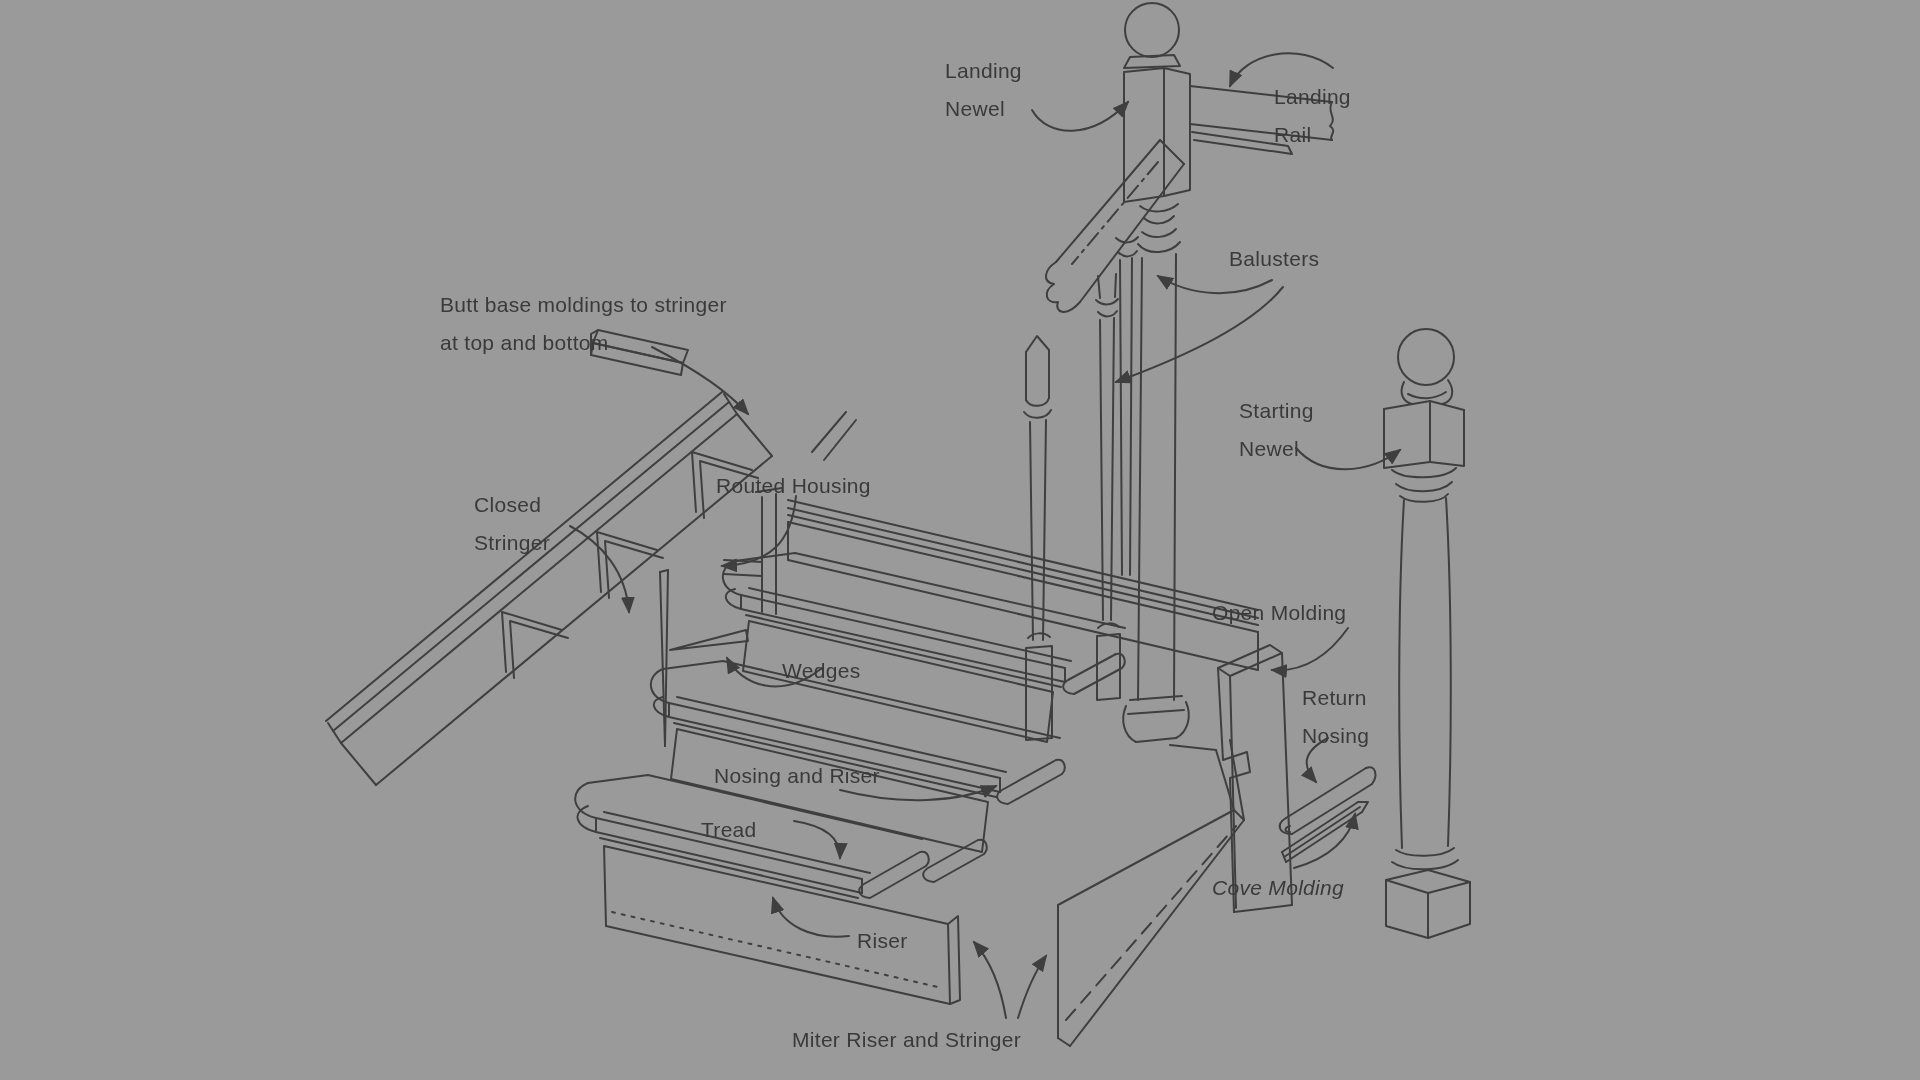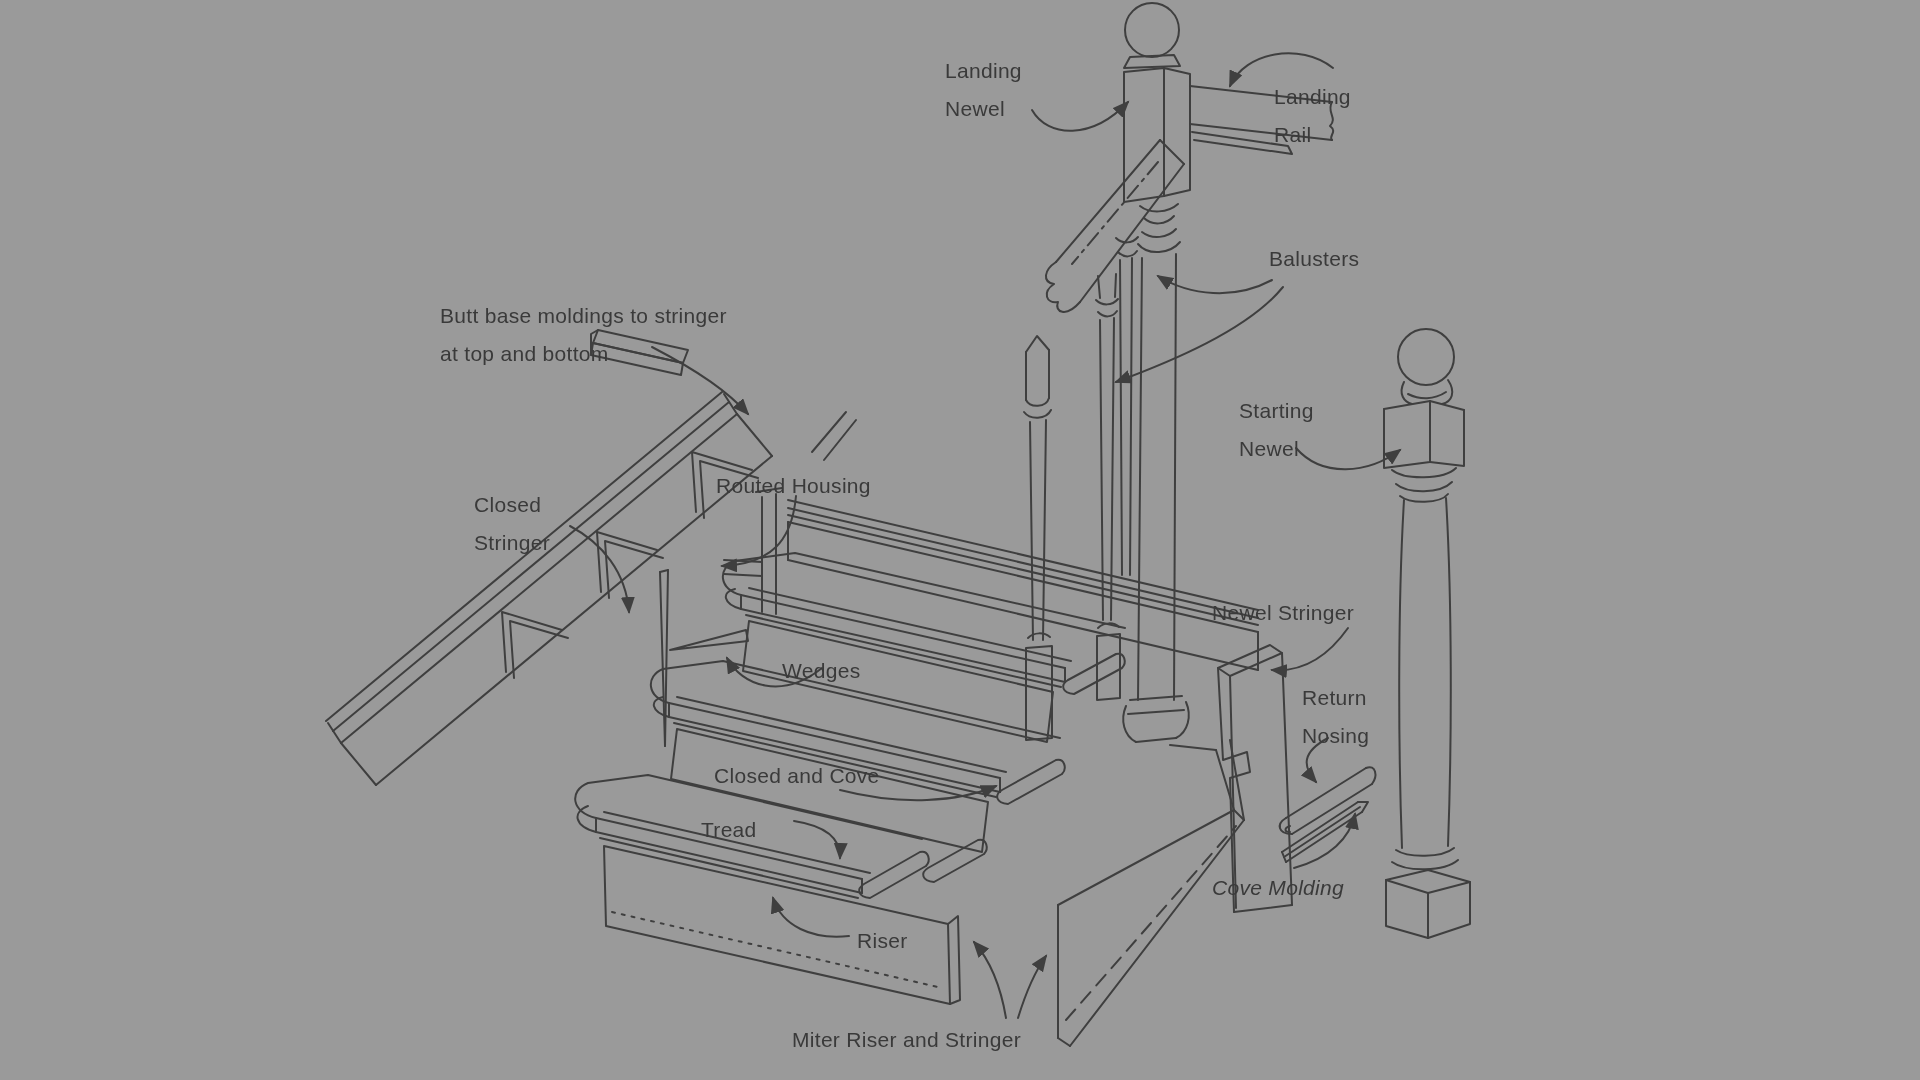--- a/index.html
+++ b/index.html
@@ -20,23 +20,23 @@
   .lbl{
     position:absolute;
     color:#3a3a3a;
     font-size:21px;
     line-height:38px;
     white-space:pre-line;
     letter-spacing:0.3px;
   }
   .lbl-landing-newel{left:945px;top:52px;}
   .lbl-landing-rail{left:1274px;top:78px;}
-  .lbl-balusters{left:1229px;top:240px;margin-left:40px;}
+  .lbl-balusters{left:1229px;top:240px;}
   .lbl-starting-newel{left:1239px;top:392px;}
-  .lbl-butt-base{left:440px;top:297px;}
+  .lbl-butt-base{left:440px;top:286px;}
   .lbl-closed-stringer{left:474px;top:486px;}
   .lbl-routed-housing{left:716px;top:467px;}
   .lbl-wedges{left:782px;top:652px;}
   .lbl-nosing-cove{left:714px;top:757px;}
   .lbl-tread{left:701px;top:811px;}
   .lbl-riser{left:857px;top:922px;}
   .lbl-open-stringer{left:1212px;top:594px;}
   .lbl-return-nosing{left:1302px;top:679px;}
   .lbl-cove-molding{left:1212px;top:869px;font-style:italic;}
   .lbl-miter{left:792px;top:1021px;}
@@ -268,21 +268,21 @@
 Rail</div>
   <div class="lbl lbl-balusters">Balusters</div>
   <div class="lbl lbl-starting-newel">Starting
 Newel</div>
   <div class="lbl lbl-butt-base">Butt base moldings to stringer
 at top and bottom</div>
   <div class="lbl lbl-closed-stringer">Closed
 Stringer</div>
   <div class="lbl lbl-routed-housing">Routed Housing</div>
   <div class="lbl lbl-wedges">Wedges</div>
-  <div class="lbl lbl-nosing-cove">Closed and Cove</div>
+  <div class="lbl lbl-nosing-cove">Nosing and Riser</div>
   <div class="lbl lbl-tread">Tread</div>
   <div class="lbl lbl-riser">Riser</div>
-  <div class="lbl lbl-open-stringer">Newel Stringer</div>
+  <div class="lbl lbl-open-stringer">Open Molding</div>
   <div class="lbl lbl-return-nosing">Return
 Nosing</div>
   <div class="lbl lbl-cove-molding">Cove Molding</div>
   <div class="lbl lbl-miter">Miter Riser and Stringer</div>
 </div>
 
 </body></html>

